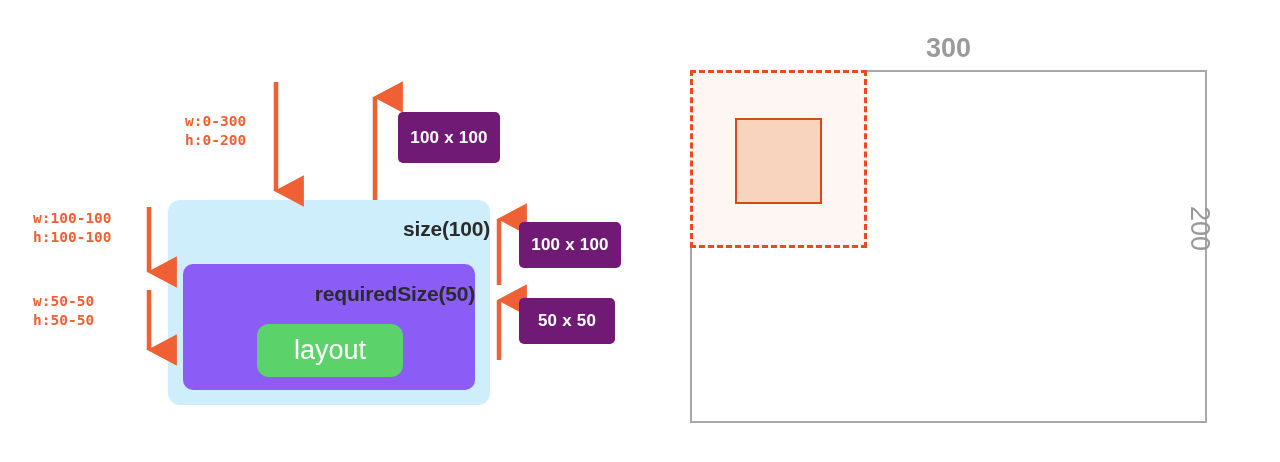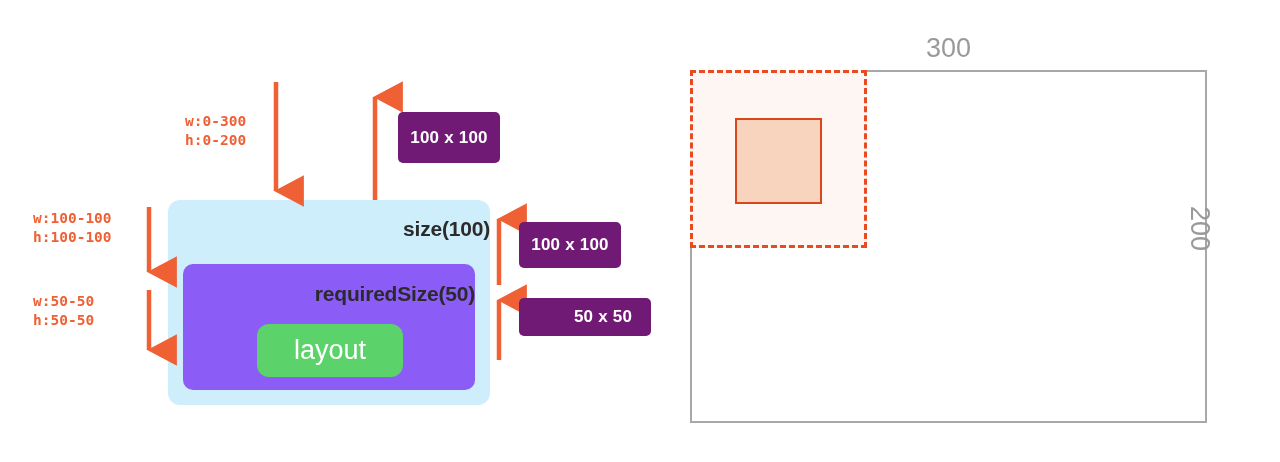--- a/index.html
+++ b/index.html
@@ -108,21 +108,21 @@
     border-radius: 5px;
     font-size: 17px;
     font-weight: bold;
     display: flex;
     align-items: center;
     justify-content: center;
     letter-spacing: 0.2px;
   }
   .badge-a { left: 398px; top: 112px; width: 102px; height: 51px; }
   .badge-b { left: 519px; top: 222px; width: 102px; height: 46px; }
-  .badge-c { left: 519px; top: 298px; width: 96px;  height: 38px; padding-left: 36px; }
+  .badge-c { left: 519px; top: 298px; width: 96px;  height: 46px; }
 
   
   .rect-outer {
     position: absolute;
     left: 690px;
     top: 70px;
     width: 517px;
     height: 353px;
     border: 2px solid #a8a8a8;
     box-sizing: border-box;
@@ -154,20 +154,21 @@
     color: #9a9a9a;
     font-size: 27px;
     font-weight: normal;
     letter-spacing: 0px;
   }
   .dim-top {
     left: 690px;
     top: 33px;
     width: 517px;
     text-align: center;
+    font-weight: bold;
   }
   .dim-right {
     left: 1215px;
     top: 206px;
     transform: rotate(90deg);
     transform-origin: left top;
   }
 </style>
 </head>
 <body>

